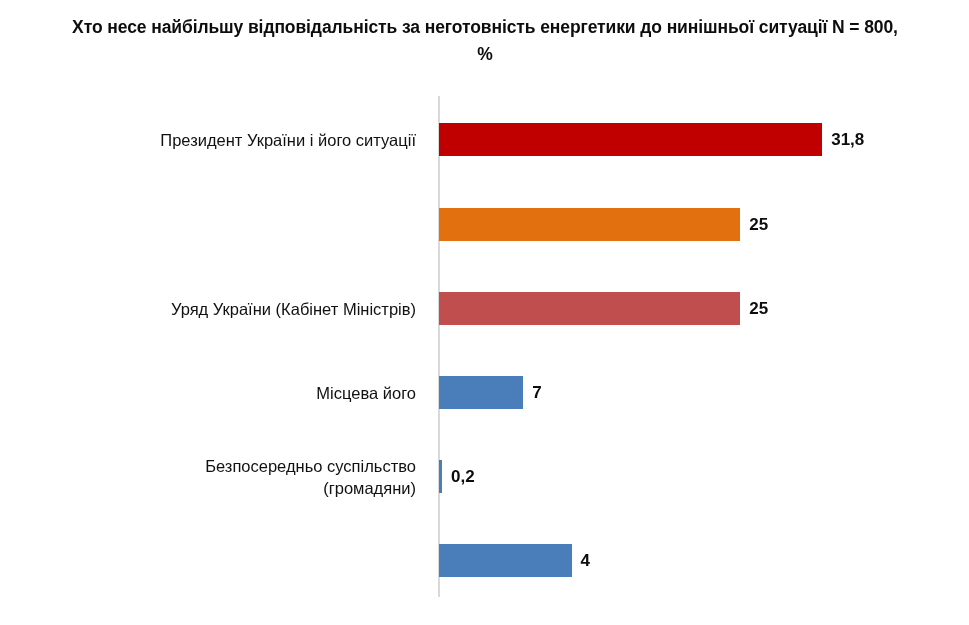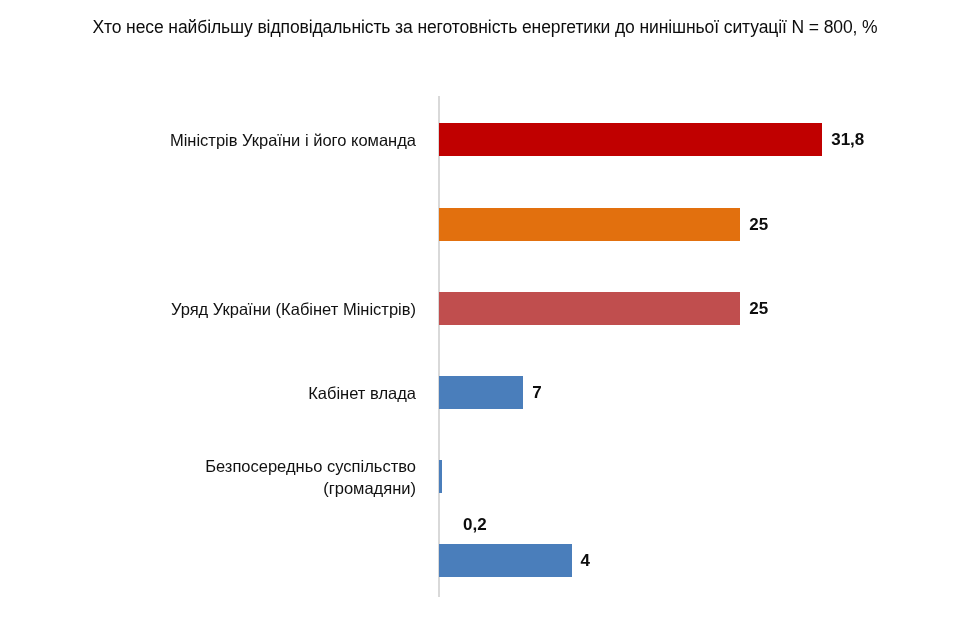--- a/index.html
+++ b/index.html
@@ -22,21 +22,21 @@
   }
 
   
   #chart-title {
     position: absolute;
     left: 70px;
     top: 14px;
     width: 830px;
     text-align: center;
     font-size: 17.5px;
-    font-weight: normal;
+    font-weight: bold;
     line-height: 27px;
     letter-spacing: -0.1px;
     color: #0d0d0d;
     white-space: pre-line;
   }
 
   
   #plot-area {
     position: absolute;
     left: 0;
@@ -96,47 +96,47 @@
 
 <div id="chart-root">
 
   <div id="chart-title">Хто несе найбільшу відповідальність за неготовність енергетики до нинішньої ситуації N = 800, %</div>
 
   <div id="plot-area">
 
     <div id="value-axis-line"></div>
 
     <div class="bar-row" style="top:123px">
-      <div class="cat-label">Міністрів України і його команда</div>
+      <div class="cat-label">Президент України і його ситуації</div>
       <div class="bar" style="width: 383.19px; background: rgb(192, 0, 0);"></div>
       <div class="bar-value" style="left: 831.19px; text-align: center;">31,8</div>
     </div>
 
     <div class="bar-row" style="top:208px">
       <div class="bar" style="width: 301.25px; background: rgb(226, 112, 14);"></div>
       <div class="bar-value" style="left: 749.25px;">25</div>
     </div>
 
     <div class="bar-row" style="top:292px">
       <div class="cat-label">Уряд України (Кабінет Міністрів)</div>
       <div class="bar" style="width: 301.25px; background: rgb(192, 78, 78);"></div>
       <div class="bar-value" style="left: 749.25px;">25</div>
     </div>
 
     <div class="bar-row" style="top:376px">
-      <div class="cat-label">Кабінет влада</div>
+      <div class="cat-label">Місцева його</div>
       <div class="bar" style="width: 84.35px; background: rgb(74, 126, 187);"></div>
       <div class="bar-value" style="left: 532.35px;">7</div>
     </div>
 
     <div class="bar-row" style="top:460px">
       <div class="cat-label">Безпосередньо суспільство
 (громадяни)</div>
       <div class="bar" style="width: 3px; background: rgb(74, 126, 187);"></div>
-      <div class="bar-value" style="left: 463px; margin-top: 48px;">0,2</div>
+      <div class="bar-value" style="left: 451px;">0,2</div>
     </div>
 
     <div class="bar-row" style="top:544px">
       <div class="bar" style="width: 132.55px; background: rgb(74, 126, 187);"></div>
       <div class="bar-value" style="left: 580.55px;">4</div>
     </div>
 
   </div>
 </div>
 

